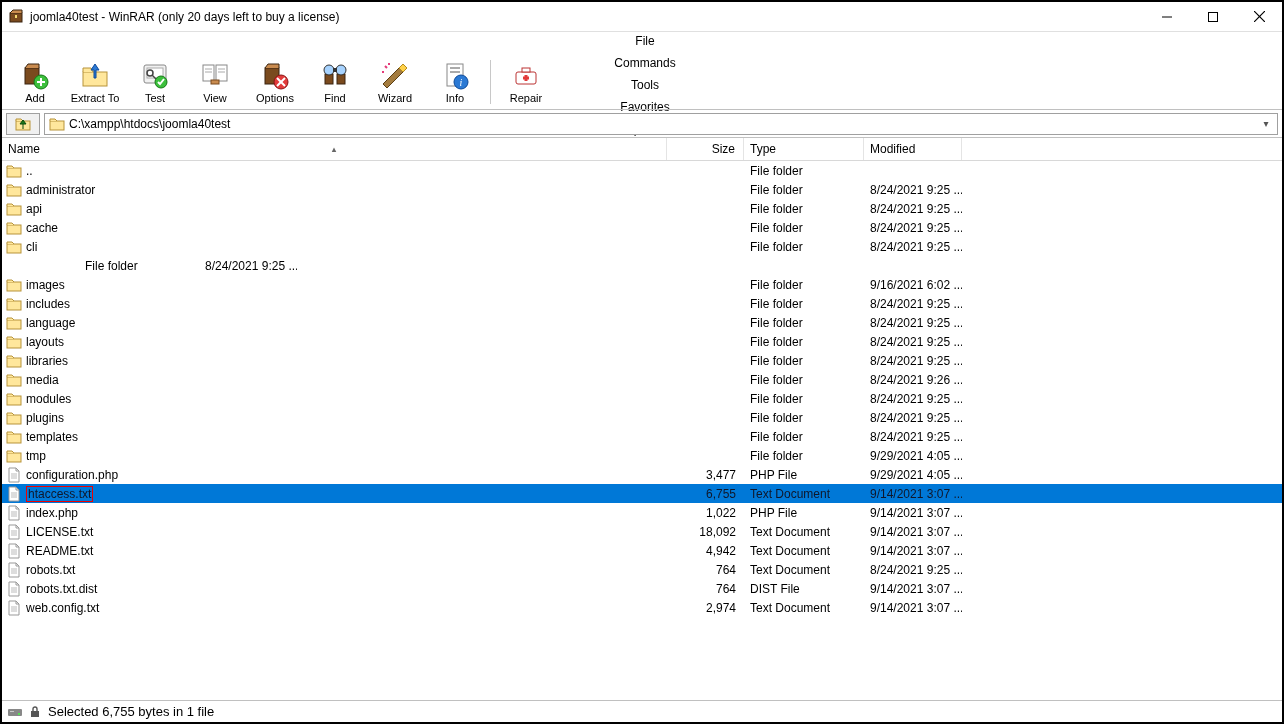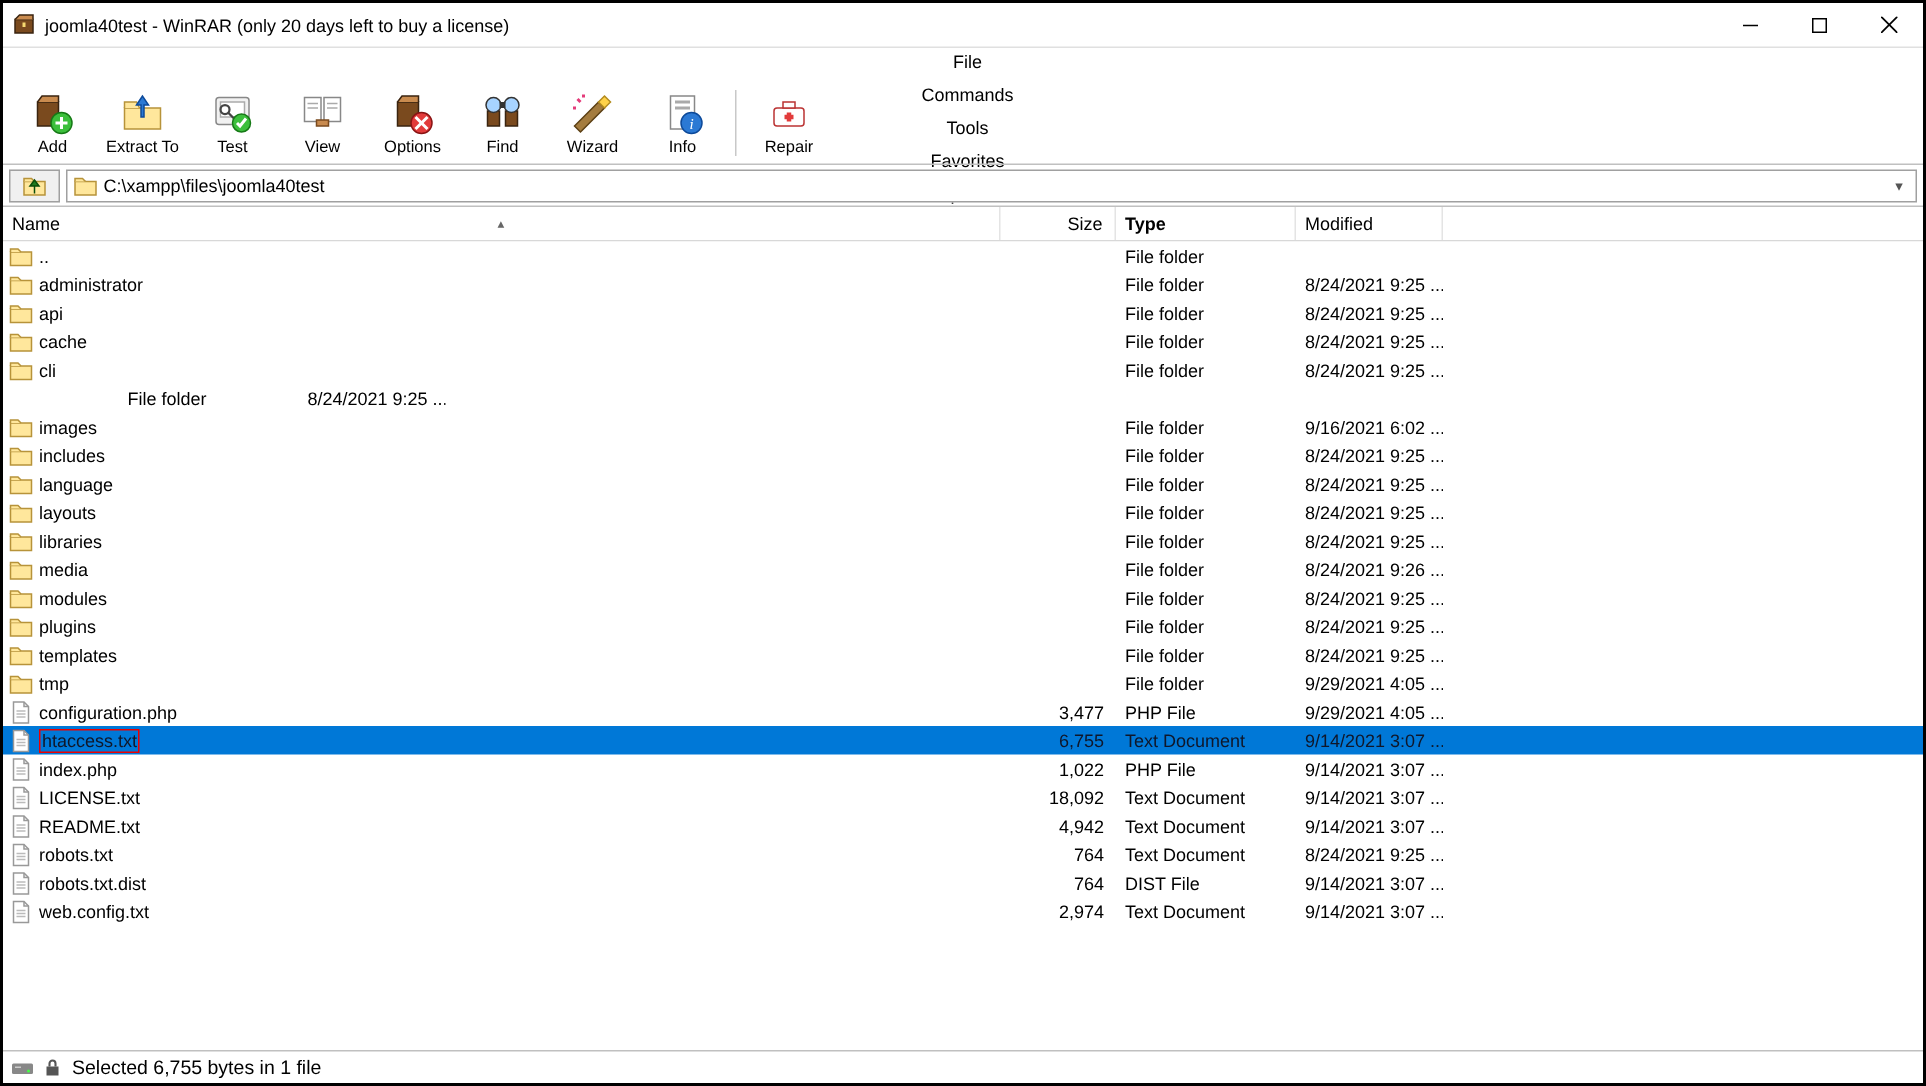--- a/index.html
+++ b/index.html
@@ -105,21 +105,21 @@
     border-bottom: 1px solid #d8d8d8;
     background:#fff;
     display: flex;
     align-items:center;
     font-size:12px;
   }
   .col { padding-left:6px; border-right: 1px solid #e4e4e4; height:100%; display:flex;align-items:center;text-align:center; }
   .col-name { width: 665px; position:relative; }
   .col-name .sort-arr { position:absolute; left:50%; transform:translateX(-50%); font-size:9px; color:#666; }
   .col-size { width: 77px; justify-content:flex-end; padding-right:8px; }
-  .col-type { width: 120px; font-weight: bold; }
+  .col-type { width: 120px; }
   .col-mod { width: 98px; }
   
   .filelist {
     flex: 1;
     overflow-y: auto;
     background:#fff;
   }
   .row {
     height: 19px;
     display: flex;
@@ -306,21 +306,21 @@
       <path d="M8 11 L8 6 L5 6 L8 2 L11 6 L8 6" fill="#1f7a1f" stroke="#0a4c0a" transform="translate(0,1)"></path>
     </svg>
   </div>
   <div class="path-field">
     <span class="folder-ic">
       <svg width="16" height="14" viewBox="0 0 16 14">
         <rect x="1" y="4" width="14" height="9" fill="#ffe79c" stroke="#b7933a"></rect>
         <path d="M1 4 L1 2 L6 2 L8 4" fill="#ffe79c" stroke="#b7933a"></path>
       </svg>
     </span>
-    <span>C:\xampp\files\joomla40test</span>
+    <span>C:\xampp\htdocs\joomla40test</span>
     <span class="dd">▾</span>
   </div>
 </div>
 
 <div class="list-header">
   <div class="col col-name">
     <span>Name</span>
     <span class="sort-arr">▴</span>
   </div>
   <div class="col col-size">

